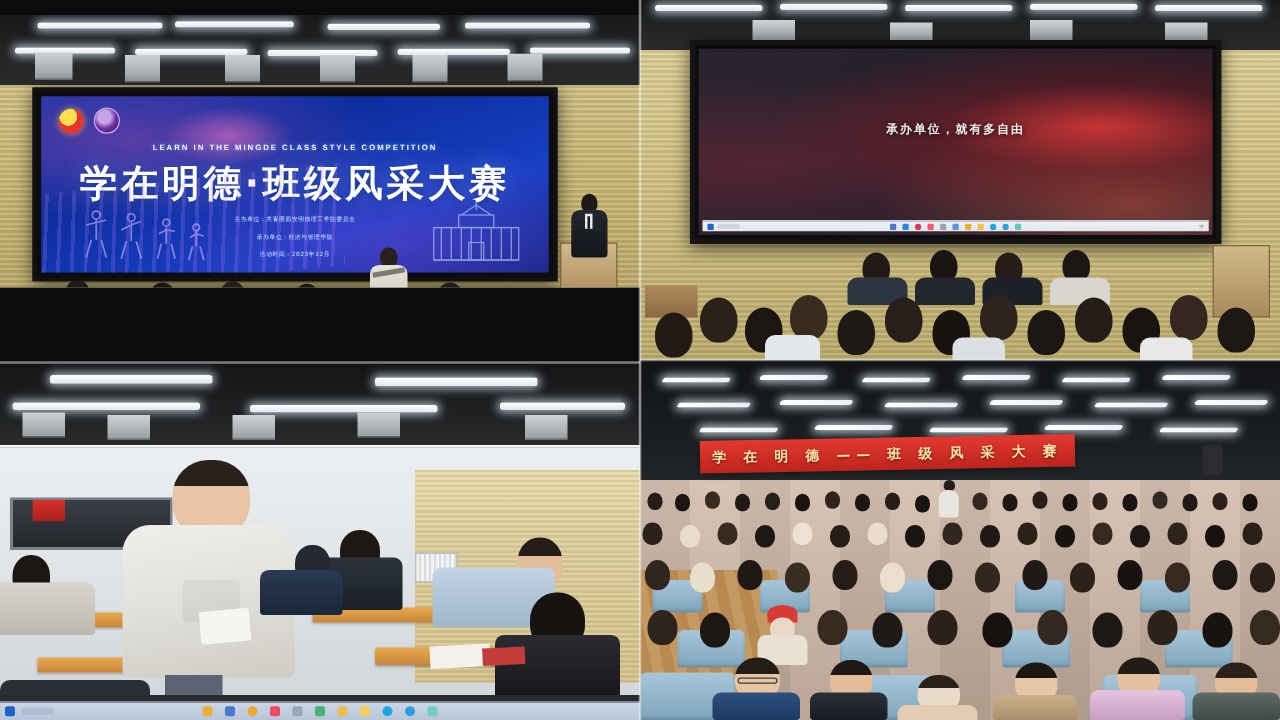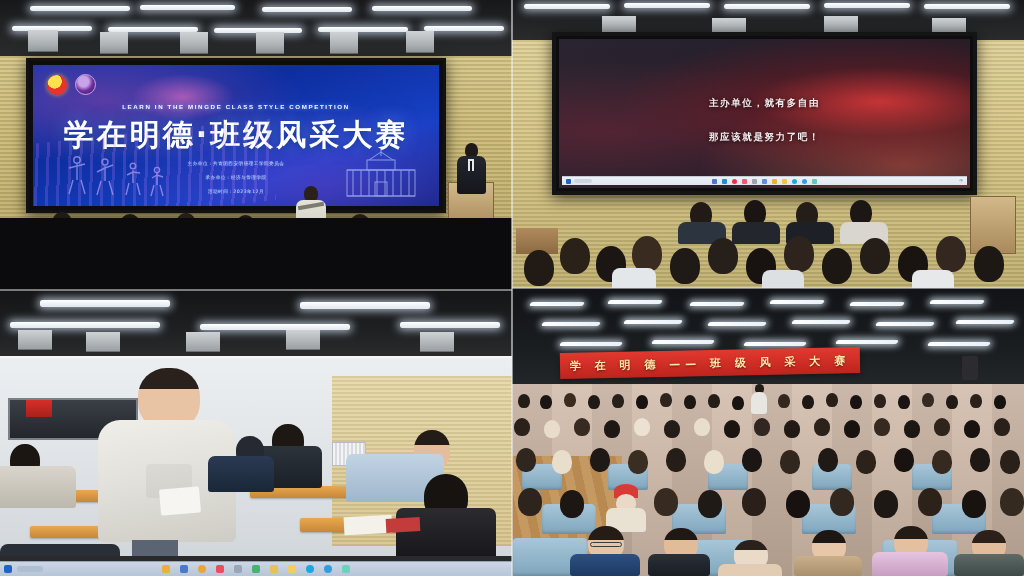--- a/index.html
+++ b/index.html
@@ -7,21 +7,21 @@
   html,body { background:#000; }
   body {
     width:1024px; height:576px;
     font-family:"Liberation Sans", sans-serif;
     overflow:hidden;
   }
   .collage { position:relative; width:1024px; height:576px; background:#0b0b0d; }
   .quad { position:absolute; overflow:hidden; }
 
   
-  #q1 { left:0; top:0; width:512px; height:218px; background:#737373; }
+  #q1 { left:0; top:12px; width:512px; height:218px; background:#737373; }
   .ceiling {
     position:absolute; left:0; top:0; width:100%; height:56px;
     background:
       linear-gradient(180deg,#17181a 0%, #202224 45%, #2a2b2d 100%);
   }
   .beam {
     position:absolute; height:5px; border-radius:2px;
     background:linear-gradient(180deg,#ffffff,#dfe7ee);
     box-shadow:0 0 8px 2px rgba(220,235,255,.75);
   }
@@ -376,22 +376,21 @@
     <div class="beam" style="left:312px; top:3px;  width:86px;"></div>
     <div class="beam" style="left:412px; top:4px;  width:86px;"></div>
 
     <div class="ductblock" style="left:90px;  top:16px; width:34px; height:20px;"></div>
     <div class="ductblock" style="left:200px; top:18px; width:34px; height:20px;"></div>
     <div class="ductblock" style="left:312px; top:16px; width:34px; height:20px;"></div>
     <div class="ductblock" style="left:420px; top:18px; width:34px; height:20px;"></div>
 
     <div class="screen-frame">
       <div class="slide-dark">
-        <div class="quote q1l">主办单位，就有多自由</div>
-        <div class="quote q3l">那应该就是努力了吧！</div>
+        <div class="quote q1l">承办单位，就有多自由</div>
 
         <div class="taskbar">
           <div class="tb-left">
             <div class="tb-ico" style="background:#1e64c8;"></div>
             <div style="width:18px;height:4px;background:#cdd6e0;border-radius:2px;"></div>
           </div>
           <div class="tb-ico" style="background:#4a79c9;"></div>
           <div class="tb-ico" style="background:#1f8ed4;"></div>
           <div class="tb-ico" style="background:#e0364a; border-radius:50%;"></div>
           <div class="tb-ico" style="background:#f05a6a;"></div>

